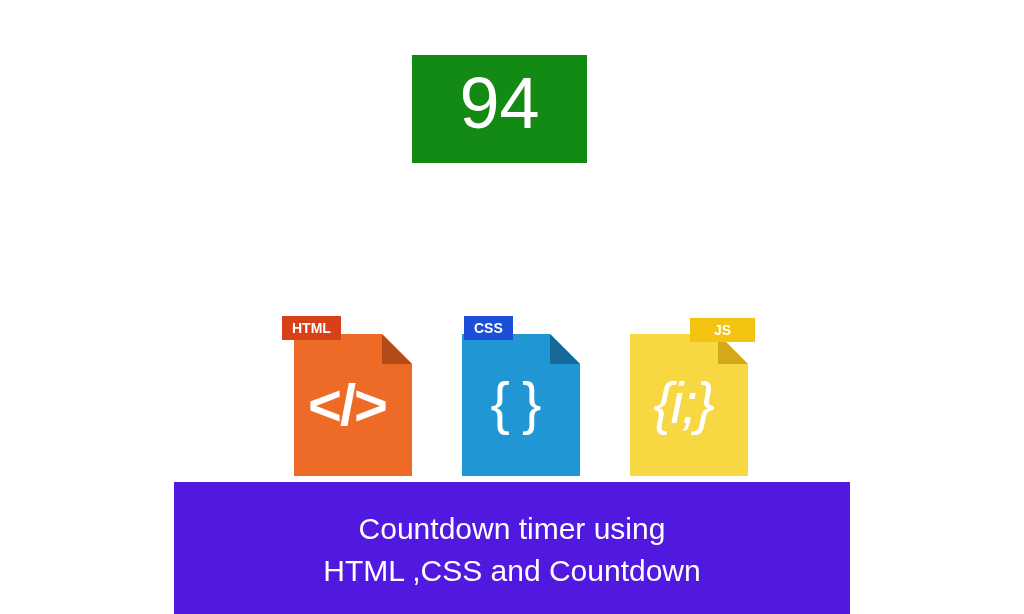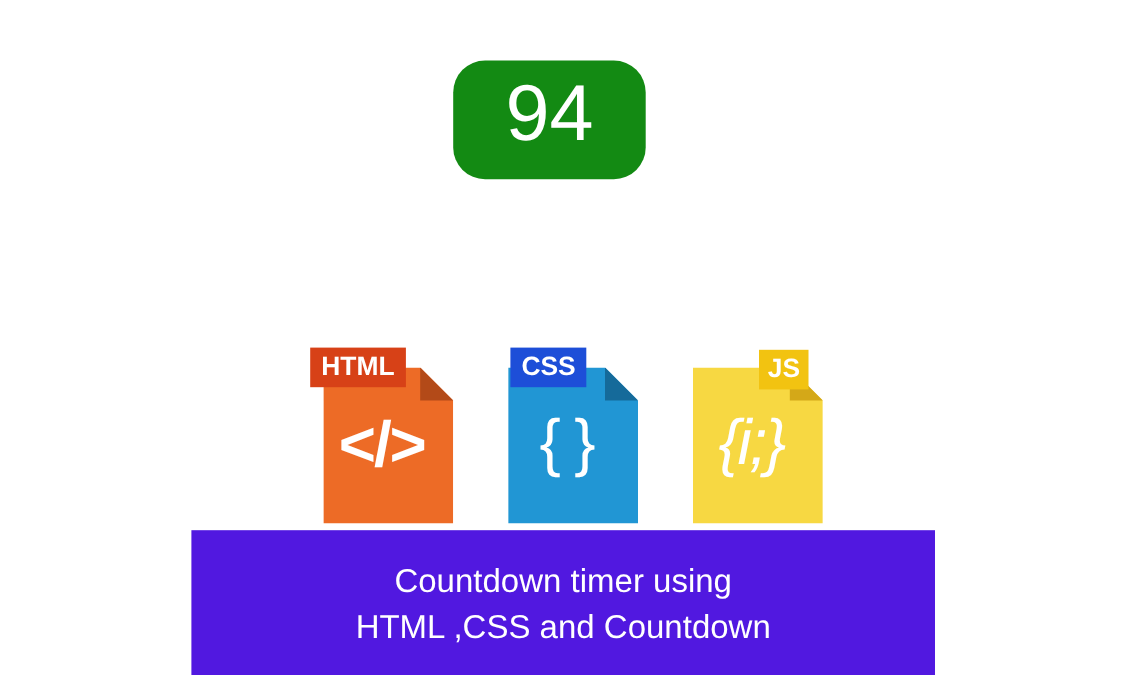--- a/index.html
+++ b/index.html
@@ -29,21 +29,20 @@
       font-size: 11px;
     }
     .counter-body {
       background: #138a13;
       color: #ffffff;
       text-align: center;
       font-size: 72px;
       font-weight: 400;
       padding: 12px 0 24px 0;
       line-height: 1;
-      border-radius: 29px;
     }
     .file-icons-row {
       position: absolute;
       left: 282px;
       top: 316px;
       display: flex;
       gap: 38px;
       align-items: flex-start;
     }
     .file-icon {
@@ -56,21 +55,21 @@
       top: 18px;
       left: 12px;
       width: 118px;
       height: 142px;
     }
     .badge-label {
       position: absolute;
       top: 0;
       left: 0;
       padding: 4px 10px;
-      font-size: 24px;
+      font-size: 14px;
       font-weight: bold;
       color: #ffffff;
       z-index: 2;
     }
     .file-symbol {
       position: absolute;
       top: 62px;
       left: 0;
       width: 100%;
       text-align: center;
@@ -86,21 +85,21 @@
     .html-file .badge-label { background: #d74117; }
     .html-file .file-symbol { font-size: 58px; top: 60px; }
     
     .css-file .file-body-rect { fill: #2196d4; }
     .css-file .file-fold-tri { fill: #156a9a; }
     .css-file .badge-label { background: #1d4ed8; left: 14px; }
     .css-file .file-symbol { font-size: 58px; font-weight: 400; top: 58px; }
     
     .js-file .file-body-rect { fill: #f7d842; }
     .js-file .file-fold-tri { fill: #d4a818; }
-    .js-file .badge-label { background: #f2c311; color: #ffffff; left: 72px; top: 2px; padding: 4px 8px; }
+    .js-file .badge-label { background: #f2c311; color: #ffffff; left: 72px; top: 2px; padding: 4px 24px; }
     .js-file .file-symbol { font-size: 58px; font-weight: 400; font-style: italic; top: 58px; }
     .title-banner {
       position: absolute;
       left: 174px;
       bottom: 0;
       width: 676px;
       background: #5118e0;
       color: #ffffff;
       text-align: center;
       padding: 26px 40px 22px 40px;

